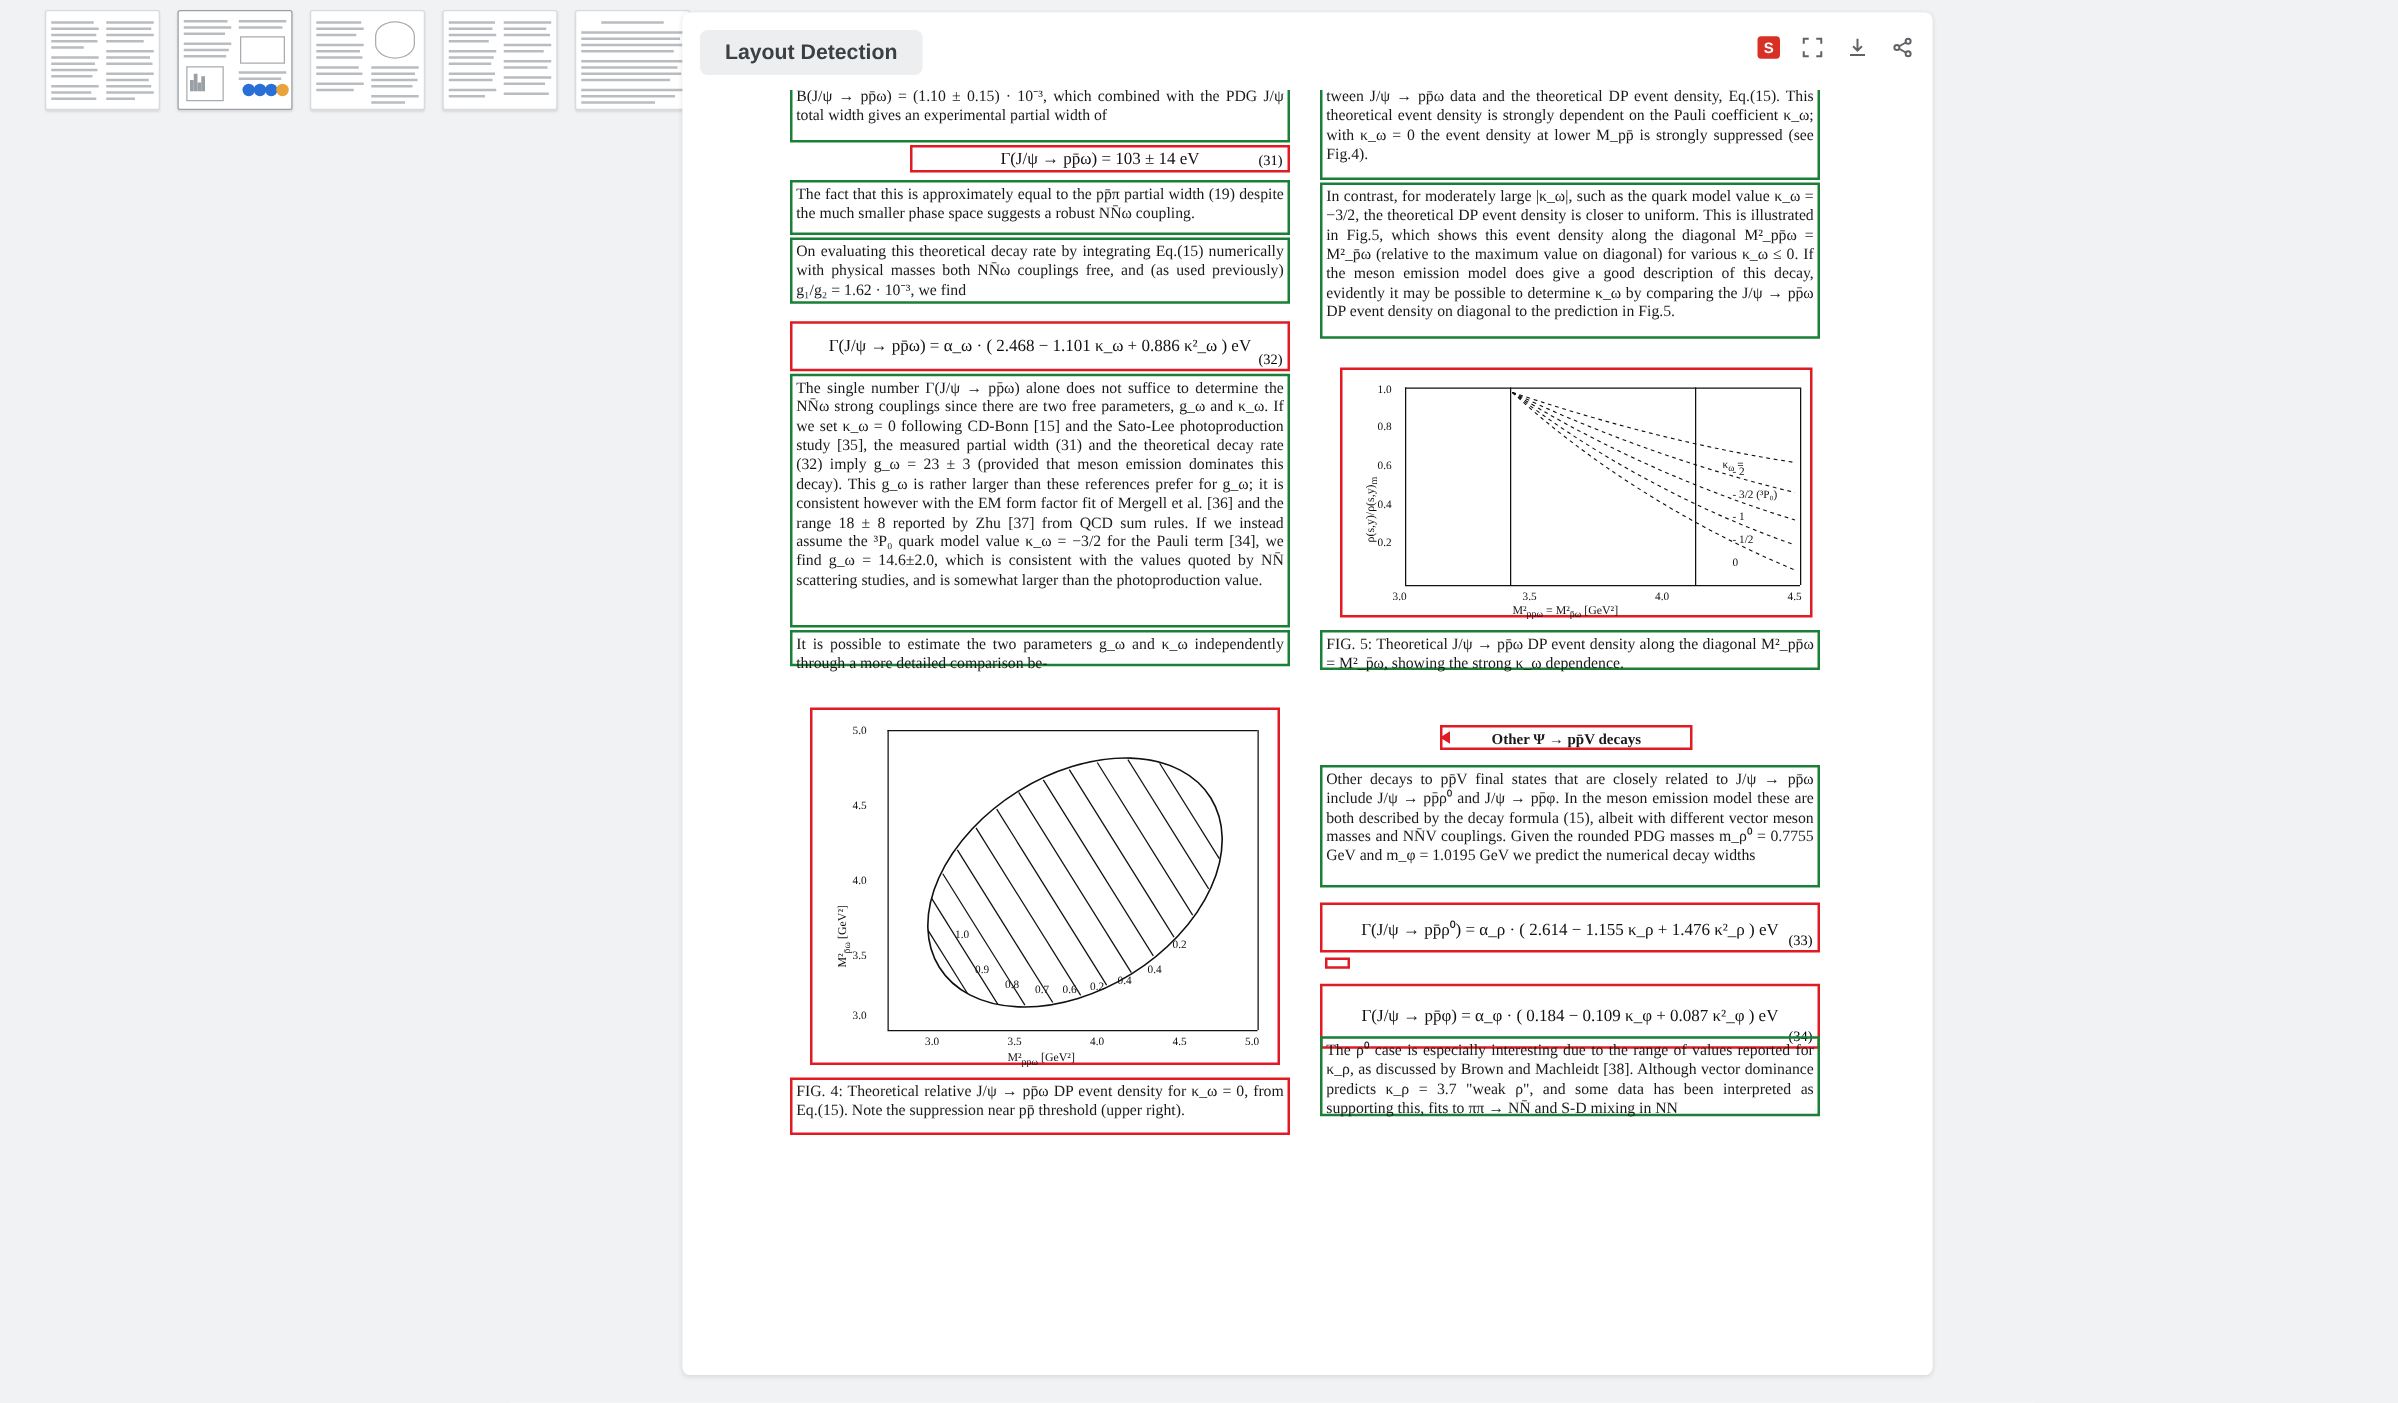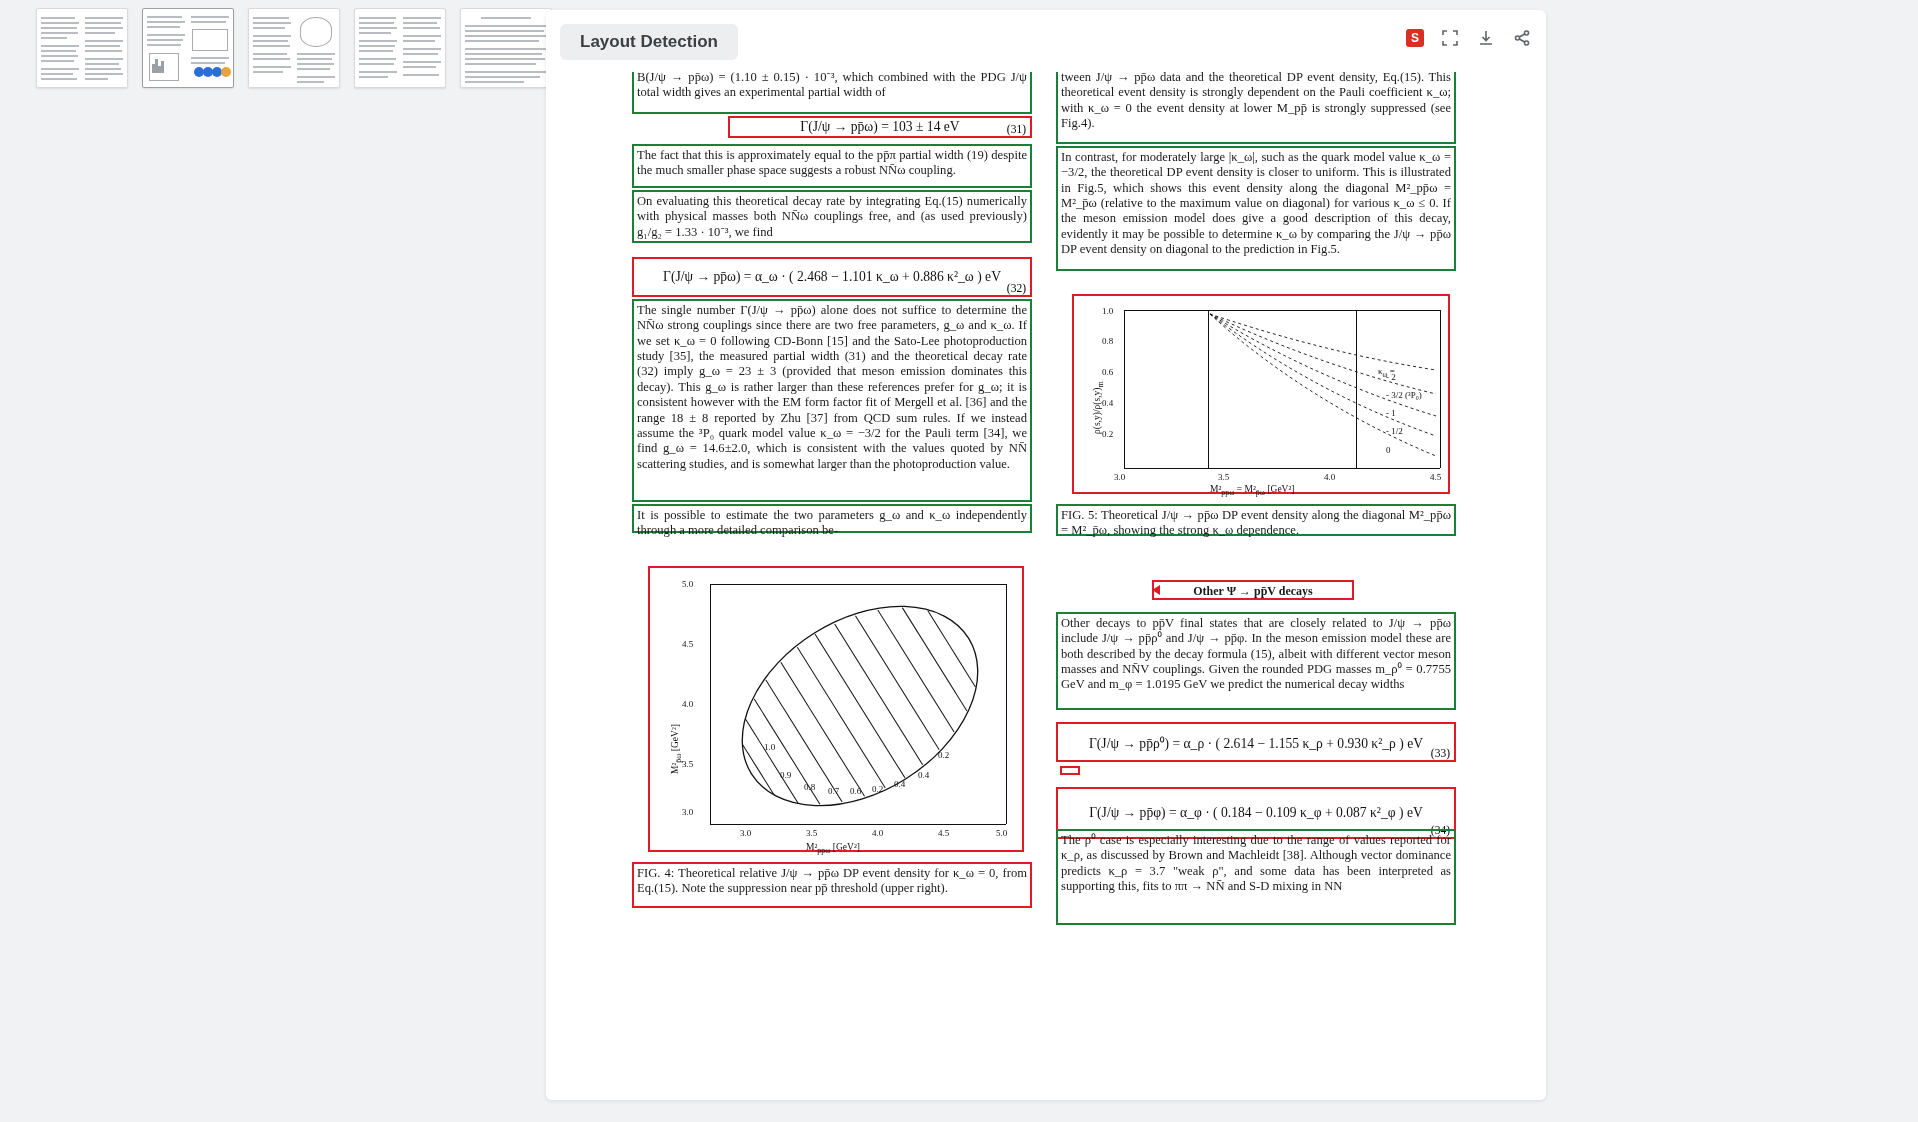--- a/index.html
+++ b/index.html
@@ -323,21 +323,21 @@
         <div class="dbox red" style="left:96px; top:44px; width:304px; height:22px;">
           <div class="eq">Γ(J/ψ → pp̄ω) = 103 ± 14 eV</div>
           <div class="eqno">(31)</div>
         </div>
 
         <div class="dbox" style="left:0; top:72px; width:400px; height:44px;">
           <div class="dtext">The fact that this is approximately equal to the pp̄π partial width (19) despite the much smaller phase space suggests a robust NN̄ω coupling.</div>
         </div>
 
         <div class="dbox" style="left:0; top:118px; width:400px; height:53px;">
-          <div class="dtext">On evaluating this theoretical decay rate by integrating Eq.(15) numerically with physical masses both NN̄ω couplings free, and (as used previously) g₁/g₂ = 1.33 · 10⁻³, we find</div>
+          <div class="dtext">On evaluating this theoretical decay rate by integrating Eq.(15) numerically with physical masses both NN̄ω couplings free, and (as used previously) g₁/g₂ = 1.62 · 10⁻³, we find</div>
         </div>
 
         <div class="dbox red" style="left:0; top:185px; width:400px; height:40px;">
           <div class="eq">Γ(J/ψ → pp̄ω) = α_ω · ( 2.468 − 1.101 κ_ω + 0.886 κ²_ω ) eV</div>
           <div class="eqno">(32)</div>
         </div>
 
         <div class="dbox" style="left:0; top:227px; width:400px; height:203px;">
           <div class="dtext">The single number Γ(J/ψ → pp̄ω) alone does not suffice to determine the NN̄ω strong couplings since there are two free parameters, g_ω and κ_ω. If we set κ_ω = 0 following CD-Bonn [15] and the Sato-Lee photoproduction study [35], the measured partial width (31) and the theoretical decay rate (32) imply g_ω = 23 ± 3 (provided that meson emission dominates this decay). This g_ω is rather larger than these references prefer for g_ω; it is consistent however with the EM form factor fit of Mergell et al. [36] and the range 18 ± 8 reported by Zhu [37] from QCD sum rules. If we instead assume the ³P₀ quark model value κ_ω = −3/2 for the Pauli term [34], we find g_ω = 14.6±2.0, which is consistent with the values quoted by NN̄ scattering studies, and is somewhat larger than the photoproduction value.</div>
         </div>
@@ -467,31 +467,31 @@
         <div class="dbox red" style="left:96px; top:508px; width:202px; height:20px;">
           <div class="arrow-left"></div>
           <div class="dtext center" style="font-weight:700;font-size:12px;">Other Ψ → pp̄V decays</div>
         </div>
 
         <div class="dbox" style="left:0; top:540px; width:400px; height:98px;">
           <div class="dtext">Other decays to pp̄V final states that are closely related to J/ψ → pp̄ω include J/ψ → pp̄ρ⁰ and J/ψ → pp̄φ. In the meson emission model these are both described by the decay formula (15), albeit with different vector meson masses and NN̄V couplings. Given the rounded PDG masses m_ρ⁰ = 0.7755 GeV and m_φ = 1.0195 GeV we predict the numerical decay widths</div>
         </div>
 
         <div class="dbox red" style="left:0; top:650px; width:400px; height:40px;">
-          <div class="eq">Γ(J/ψ → pp̄ρ⁰) = α_ρ · ( 2.614 − 1.155 κ_ρ + 0.930 κ²_ρ ) eV</div>
+          <div class="eq">Γ(J/ψ → pp̄ρ⁰) = α_ρ · ( 2.614 − 1.155 κ_ρ + 1.476 κ²_ρ ) eV</div>
           <div class="eqno">(33)</div>
         </div>
 
         <div class="small-red-box" style="left:4px; top:694px; width:20px; height:9px;"></div>
 
         <div class="dbox red" style="left:0; top:715px; width:400px; height:52px;">
           <div class="eq">Γ(J/ψ → pp̄φ) = α_φ · ( 0.184 − 0.109 κ_φ + 0.087 κ²_φ ) eV</div>
           <div class="eqno">(34)</div>
         </div>
 
-        <div class="dbox" style="left:0; top:757px; width:400px; height:96px;">
+        <div class="dbox" style="left:0; top:757px; width:400px; height:64px;">
           <div class="dtext">The ρ⁰ case is especially interesting due to the range of values reported for κ_ρ, as discussed by Brown and Machleidt [38]. Although vector dominance predicts κ_ρ = 3.7 "weak ρ", and some data has been interpreted as supporting this, fits to ππ → NN̄ and S-D mixing in NN</div>
         </div>
 
       </div>
     </div>
   </div>
 </div>
 
 </body></html>

